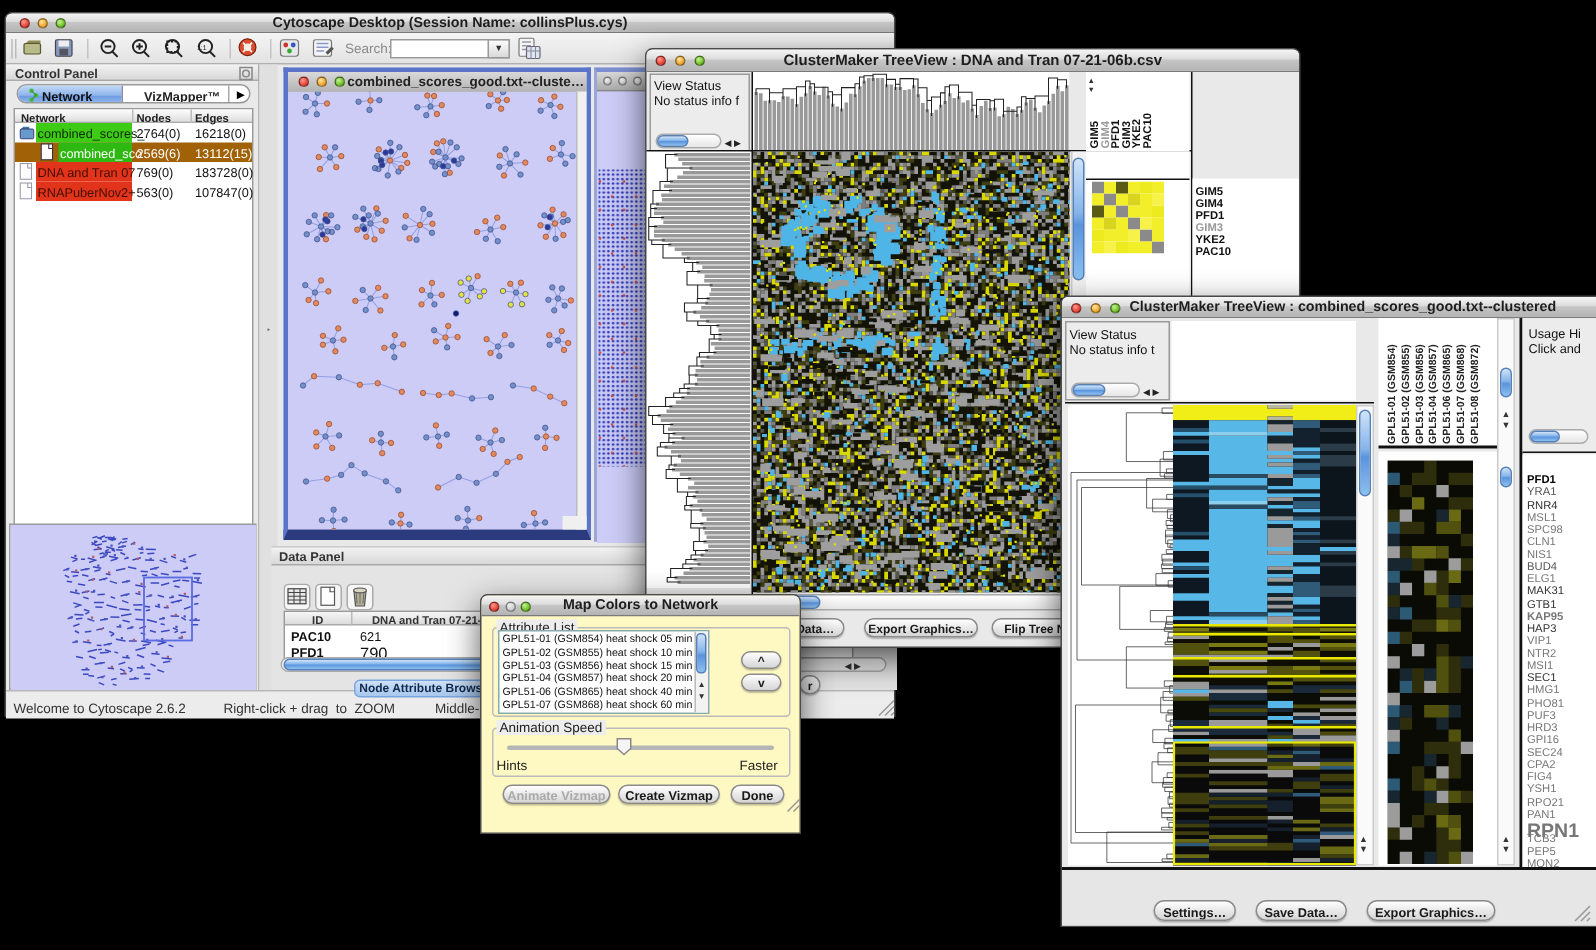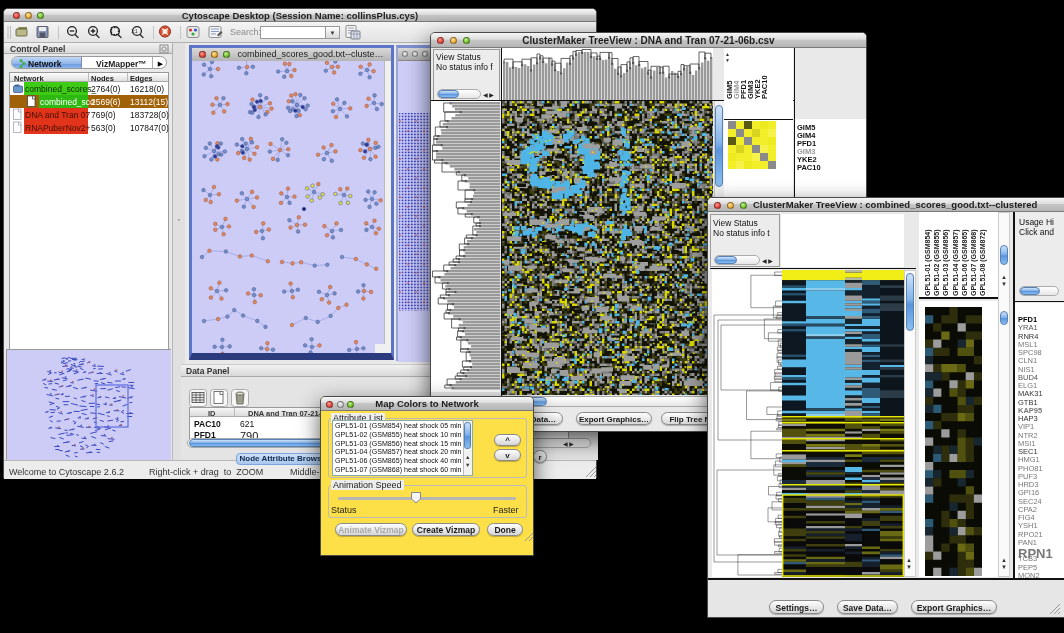--- a/index.html
+++ b/index.html
@@ -217,21 +217,21 @@
               <circle cx="10" cy="13" r="0.85" fill="#cc4a35"></circle>
             </pattern>
           </defs>
           <rect width="39" height="301" fill="#ccccf7"></rect>
           <rect x="1" y="52" width="38" height="198" fill="url(#dg)"></rect>
           <rect x="1" y="52" width="38" height="198" fill="url(#rd)"></rect>
         </svg>
       </div>
     </div>
     <div class="abs" style="left:185px;top:36px;width:205px;height:315px;background:#ccccf7;border:3px solid #5b74c8;border-bottom:7px solid #2c3a7e">
-      <div class="abs" style="left:0;top:0;width:100%;height:18px;background:linear-gradient(#d9d9d9,#a8a8a8);border-bottom:1px solid #777;text-align:center;font-size:9px;font-weight:normal;color:#222;line-height:13px;padding-left:38px;white-space:nowrap;overflow:hidden">combined_scores_good.txt--cluste…</div>
+      <div class="abs" style="left:0;top:0;width:100%;height:18px;background:linear-gradient(#d9d9d9,#a8a8a8);border-bottom:1px solid #777;text-align:center;font-size:9px;font-weight:bold;color:#222;line-height:13px;padding-left:38px;white-space:nowrap;overflow:hidden">combined_scores_good.txt--cluste…</div>
       <div class="lt lred" style="left:7px;top:3px;width:6.5px;height:6.5px"></div>
       <div class="lt lyel" style="left:19px;top:3px;width:6.5px;height:6.5px"></div>
       <div class="lt lgrn" style="left:31px;top:3px;width:6.5px;height:6.5px"></div>
       <div class="abs" style="left:0;top:13px;width:192px;height:292px;overflow:hidden">
         <svg width="199" height="292" style="position:absolute;left:0;top:0">
           <rect width="199" height="292" fill="#ccccf7"></rect>
           <path stroke="#93a0e0" stroke-width="0.7" fill="none" d="M18.0 8.0L26.0 8.0M18.0 8.0L19.2 15.2M18.0 8.0L11.7 13.5M18.0 8.0L12.0 3.7M18.0 8.0L19.9 0.9M55.0 6.0L60.9 5.8M55.0 6.0L54.3 12.3M55.0 6.0L47.0 6.8M55.0 6.0L54.4 -2.0M95.0 10.0L102.5 9.1M95.0 10.0L99.3 15.0M95.0 10.0L92.2 15.8M95.0 10.0L86.2 10.5M95.0 10.0L92.9 2.7M95.0 10.0L97.4 3.0M140.0 6.0L145.9 5.7M140.0 6.0L142.1 11.5M140.0 6.0L133.8 9.7M140.0 6.0L134.9 1.8M140.0 6.0L143.4 0.4M175.0 9.0L181.6 10.2M175.0 9.0L177.6 16.3M175.0 9.0L168.4 12.8M175.0 9.0L168.7 5.8M175.0 9.0L177.6 3.4M28.0 44.0L35.5 43.1M28.0 44.0L32.2 50.4M28.0 44.0L21.3 51.7M28.0 44.0L20.5 43.7M28.0 44.0L24.5 37.2M28.0 44.0L31.4 37.2M68.0 46.0L79.5 47.6M68.0 46.0L75.5 51.0M68.0 46.0L73.6 53.4M68.0 46.0L66.5 56.0M68.0 46.0L60.3 51.7M68.0 46.0L58.0 51.1M68.0 46.0L59.5 43.0M68.0 46.0L60.5 38.6M68.0 46.0L68.2 34.2M68.0 46.0L74.3 37.1M68.0 46.0L78.0 42.3M68.0 46.0L62.8 49.0M68.0 46.0L62.0 45.7M68.0 46.0L62.0 46.3M68.0 46.0L68.7 40.0M68.0 46.0L65.1 40.7M105.0 44.0L115.7 44.6M105.0 44.0L113.6 48.3M105.0 44.0L107.8 54.2M105.0 44.0L104.6 55.1M105.0 44.0L98.1 50.0M105.0 44.0L96.1 46.8M105.0 44.0L96.8 40.3M105.0 44.0L99.3 34.6M105.0 44.0L103.5 33.2M105.0 44.0L108.3 34.0M105.0 44.0L112.5 37.2M105.0 44.0L100.3 40.2M105.0 44.0L106.6 49.8M105.0 44.0L110.7 46.1M105.0 44.0L103.4 49.8M105.0 44.0L100.8 48.3M148.0 48.0L158.2 47.4M148.0 48.0L155.0 55.4M148.0 48.0L144.0 56.0M148.0 48.0L140.9 50.2M148.0 48.0L141.2 42.7M148.0 48.0L145.0 38.4M148.0 48.0L152.4 41.9M182.0 42.0L189.7 43.1M182.0 42.0L184.9 48.1M182.0 42.0L174.6 44.9M182.0 42.0L176.5 37.7M182.0 42.0L182.6 34.4M22.0 90.0L32.9 90.5M22.0 90.0L29.2 93.6M22.0 90.0L25.3 98.5M22.0 90.0L19.4 98.5M22.0 90.0L12.5 95.2M22.0 90.0L13.9 86.9M22.0 90.0L17.8 82.6M22.0 90.0L25.4 82.4M22.0 90.0L28.8 82.6M22.0 90.0L26.3 86.5M22.0 90.0L24.9 85.3M22.0 90.0L23.0 95.4M22.0 90.0L26.5 93.2M55.0 88.0L65.1 86.2M55.0 88.0L62.5 92.8M55.0 88.0L57.7 98.6M55.0 88.0L52.2 96.9M55.0 88.0L46.2 92.1M55.0 88.0L44.9 83.6M55.0 88.0L50.2 78.1M55.0 88.0L58.9 77.9M55.0 88.0L59.9 81.4M55.0 88.0L49.8 89.9M55.0 88.0L53.8 82.6M55.0 88.0L50.9 91.7M55.0 88.0L50.3 85.2M88.0 89.0L96.3 88.2M88.0 89.0L96.0 94.2M88.0 89.0L85.7 98.9M88.0 89.0L81.0 97.9M88.0 89.0L77.8 90.6M88.0 89.0L78.5 82.9M88.0 89.0L90.2 78.3M88.0 89.0L94.4 81.8M135.0 92.0L143.5 90.4M135.0 92.0L139.8 99.8M135.0 92.0L131.9 98.2M135.0 92.0L126.0 93.7M135.0 92.0L131.6 86.5M135.0 92.0L139.5 84.1M178.0 88.0L186.5 85.8M178.0 88.0L183.6 95.7M178.0 88.0L178.4 98.2M178.0 88.0L171.9 96.8M178.0 88.0L168.3 89.2M178.0 88.0L170.9 82.6M178.0 88.0L176.4 78.8M178.0 88.0L183.7 81.9M178.0 88.0L173.1 90.5M178.0 88.0L174.5 83.8M178.0 88.0L183.4 86.9M178.0 88.0L175.1 83.3M18.0 134.0L26.9 133.2M18.0 134.0L18.7 141.1M18.0 134.0L13.7 139.0M18.0 134.0L11.5 129.1M18.0 134.0L22.0 126.0M55.0 138.0L65.0 136.5M55.0 138.0L61.6 146.0M55.0 138.0L51.8 145.7M55.0 138.0L44.9 139.6M55.0 138.0L49.8 132.3M55.0 138.0L60.1 130.9M95.0 136.0L102.5 135.6M95.0 136.0L97.6 141.9M95.0 136.0L89.0 141.9M95.0 136.0L89.3 132.4M95.0 136.0L96.0 127.6M122.0 131.0L130.7 133.2M122.0 131.0L127.9 136.6M122.0 131.0L119.7 139.6M122.0 131.0L115.6 135.5M122.0 131.0L115.1 127.4M122.0 131.0L120.5 124.7M122.0 131.0L126.4 123.1M152.0 134.0L158.3 135.1M152.0 134.0L156.0 141.8M152.0 134.0L148.5 142.1M152.0 134.0L143.3 133.0M152.0 134.0L148.2 128.2M152.0 134.0L155.3 127.5M180.0 138.0L188.6 139.3M180.0 138.0L184.4 142.7M180.0 138.0L177.5 145.9M180.0 138.0L173.6 138.9M180.0 138.0L176.2 130.6M180.0 138.0L182.6 131.3M30.0 166.0L37.0 165.5M30.0 166.0L31.6 173.2M30.0 166.0L23.3 168.8M30.0 166.0L23.3 162.9M30.0 166.0L33.5 157.9M70.0 170.0L76.8 168.6M70.0 170.0L70.9 177.2M70.0 170.0L64.2 170.9M70.0 170.0L71.2 162.4M105.0 164.0L113.0 163.7M105.0 164.0L106.1 170.6M105.0 164.0L98.5 166.6M105.0 164.0L97.4 159.2M105.0 164.0L106.8 156.3M140.0 170.0L149.0 169.0M140.0 170.0L140.9 176.4M140.0 170.0L135.0 174.3M140.0 170.0L132.4 165.1M140.0 170.0L144.5 162.4M180.0 166.0L186.8 167.7M180.0 166.0L184.0 172.3M180.0 166.0L174.4 168.9M180.0 166.0L174.2 162.4M180.0 166.0L182.5 159.7M10.0 196.0L17.4 189.8M17.4 189.8L33.9 190.5M33.9 190.5L47.9 195.5M47.9 195.5L59.8 194.5M59.8 194.5L75.9 200.2M90.0 201.0L100.5 202.4M100.5 202.4L109.1 201.3M109.1 201.3L122.7 204.6M122.7 204.6L135.3 203.8M150.0 196.0L163.8 198.0M163.8 198.0L174.8 203.4M174.8 203.4L184.2 207.8M25.0 230.0L34.1 229.3M25.0 230.0L29.5 237.6M25.0 230.0L18.9 236.6M25.0 230.0L18.8 227.3M25.0 230.0L27.4 221.7M62.0 234.0L68.7 234.3M62.0 234.0L62.8 241.1M62.0 234.0L56.1 232.5M62.0 234.0L61.9 228.2M100.0 230.0L105.9 228.7M100.0 230.0L100.8 236.2M100.0 230.0L92.2 230.6M100.0 230.0L98.6 222.6M135.0 234.0L142.6 232.4M135.0 234.0L137.1 241.6M135.0 234.0L129.8 238.3M135.0 234.0L127.0 230.8M135.0 234.0L138.2 226.0M172.0 230.0L179.0 230.9M172.0 230.0L171.4 237.6M172.0 230.0L166.1 230.6M172.0 230.0L171.5 224.2M12.0 260.0L26.1 258.1M26.1 258.1L35.4 255.6M35.4 255.6L42.3 249.1M42.3 249.1L51.1 254.6M51.1 254.6L65.3 259.9M65.3 259.9L73.5 265.9M100.0 264.0L113.8 257.0M113.8 257.0L125.7 260.9M125.7 260.9L138.6 254.9M138.6 254.9L146.3 246.9M146.3 246.9L154.5 243.7M30.0 286.0L37.7 285.4M30.0 286.0L30.6 293.0M30.0 286.0L22.6 285.8M30.0 286.0L30.4 278.8M75.0 288.0L81.0 288.7M75.0 288.0L75.2 294.6M75.0 288.0L69.2 287.3M75.0 288.0L75.4 282.2M120.0 286.0L127.5 284.4M120.0 286.0L118.6 291.6M120.0 286.0L113.1 284.4M120.0 286.0L119.6 278.3M165.0 288.0L171.4 287.3M165.0 288.0L163.9 294.8M165.0 288.0L157.2 289.0M165.0 288.0L164.0 281.1"></path>
           <path fill="#e08a64" stroke="#9c4a28" stroke-width="0.5" d="M26.0 8.0m-1.8 0a1.8 1.8 0 1 0 3.6 0a1.8 1.8 0 1 0 -3.6 0M54.4 -2.0m-1.8 0a1.8 1.8 0 1 0 3.6 0a1.8 1.8 0 1 0 -3.6 0M55.0 6.0m-1.8 0a1.8 1.8 0 1 0 3.6 0a1.8 1.8 0 1 0 -3.6 0M102.5 9.1m-1.8 0a1.8 1.8 0 1 0 3.6 0a1.8 1.8 0 1 0 -3.6 0M99.3 15.0m-1.8 0a1.8 1.8 0 1 0 3.6 0a1.8 1.8 0 1 0 -3.6 0M92.9 2.7m-1.8 0a1.8 1.8 0 1 0 3.6 0a1.8 1.8 0 1 0 -3.6 0M97.4 3.0m-1.8 0a1.8 1.8 0 1 0 3.6 0a1.8 1.8 0 1 0 -3.6 0M145.9 5.7m-1.8 0a1.8 1.8 0 1 0 3.6 0a1.8 1.8 0 1 0 -3.6 0M142.1 11.5m-1.8 0a1.8 1.8 0 1 0 3.6 0a1.8 1.8 0 1 0 -3.6 0M134.9 1.8m-1.8 0a1.8 1.8 0 1 0 3.6 0a1.8 1.8 0 1 0 -3.6 0M140.0 6.0m-1.8 0a1.8 1.8 0 1 0 3.6 0a1.8 1.8 0 1 0 -3.6 0M181.6 10.2m-1.8 0a1.8 1.8 0 1 0 3.6 0a1.8 1.8 0 1 0 -3.6 0M168.7 5.8m-1.8 0a1.8 1.8 0 1 0 3.6 0a1.8 1.8 0 1 0 -3.6 0M177.6 3.4m-1.8 0a1.8 1.8 0 1 0 3.6 0a1.8 1.8 0 1 0 -3.6 0M35.5 43.1m-1.8 0a1.8 1.8 0 1 0 3.6 0a1.8 1.8 0 1 0 -3.6 0M32.2 50.4m-1.8 0a1.8 1.8 0 1 0 3.6 0a1.8 1.8 0 1 0 -3.6 0M21.3 51.7m-1.8 0a1.8 1.8 0 1 0 3.6 0a1.8 1.8 0 1 0 -3.6 0M20.5 43.7m-1.8 0a1.8 1.8 0 1 0 3.6 0a1.8 1.8 0 1 0 -3.6 0M24.5 37.2m-1.8 0a1.8 1.8 0 1 0 3.6 0a1.8 1.8 0 1 0 -3.6 0M79.5 47.6m-1.8 0a1.8 1.8 0 1 0 3.6 0a1.8 1.8 0 1 0 -3.6 0M75.5 51.0m-1.8 0a1.8 1.8 0 1 0 3.6 0a1.8 1.8 0 1 0 -3.6 0M60.5 38.6m-1.8 0a1.8 1.8 0 1 0 3.6 0a1.8 1.8 0 1 0 -3.6 0M78.0 42.3m-1.8 0a1.8 1.8 0 1 0 3.6 0a1.8 1.8 0 1 0 -3.6 0M68.0 46.0m-1.8 0a1.8 1.8 0 1 0 3.6 0a1.8 1.8 0 1 0 -3.6 0M107.8 54.2m-1.8 0a1.8 1.8 0 1 0 3.6 0a1.8 1.8 0 1 0 -3.6 0M96.8 40.3m-1.8 0a1.8 1.8 0 1 0 3.6 0a1.8 1.8 0 1 0 -3.6 0M99.3 34.6m-1.8 0a1.8 1.8 0 1 0 3.6 0a1.8 1.8 0 1 0 -3.6 0M103.5 33.2m-1.8 0a1.8 1.8 0 1 0 3.6 0a1.8 1.8 0 1 0 -3.6 0M158.2 47.4m-1.8 0a1.8 1.8 0 1 0 3.6 0a1.8 1.8 0 1 0 -3.6 0M144.0 56.0m-1.8 0a1.8 1.8 0 1 0 3.6 0a1.8 1.8 0 1 0 -3.6 0M141.2 42.7m-1.8 0a1.8 1.8 0 1 0 3.6 0a1.8 1.8 0 1 0 -3.6 0M174.6 44.9m-1.8 0a1.8 1.8 0 1 0 3.6 0a1.8 1.8 0 1 0 -3.6 0M176.5 37.7m-1.8 0a1.8 1.8 0 1 0 3.6 0a1.8 1.8 0 1 0 -3.6 0M25.3 98.5m-1.8 0a1.8 1.8 0 1 0 3.6 0a1.8 1.8 0 1 0 -3.6 0M25.4 82.4m-1.8 0a1.8 1.8 0 1 0 3.6 0a1.8 1.8 0 1 0 -3.6 0M65.1 86.2m-1.8 0a1.8 1.8 0 1 0 3.6 0a1.8 1.8 0 1 0 -3.6 0M62.5 92.8m-1.8 0a1.8 1.8 0 1 0 3.6 0a1.8 1.8 0 1 0 -3.6 0M57.7 98.6m-1.8 0a1.8 1.8 0 1 0 3.6 0a1.8 1.8 0 1 0 -3.6 0M52.2 96.9m-1.8 0a1.8 1.8 0 1 0 3.6 0a1.8 1.8 0 1 0 -3.6 0M46.2 92.1m-1.8 0a1.8 1.8 0 1 0 3.6 0a1.8 1.8 0 1 0 -3.6 0M58.9 77.9m-1.8 0a1.8 1.8 0 1 0 3.6 0a1.8 1.8 0 1 0 -3.6 0M96.3 88.2m-1.8 0a1.8 1.8 0 1 0 3.6 0a1.8 1.8 0 1 0 -3.6 0M81.0 97.9m-1.8 0a1.8 1.8 0 1 0 3.6 0a1.8 1.8 0 1 0 -3.6 0M78.5 82.9m-1.8 0a1.8 1.8 0 1 0 3.6 0a1.8 1.8 0 1 0 -3.6 0M88.0 89.0m-1.8 0a1.8 1.8 0 1 0 3.6 0a1.8 1.8 0 1 0 -3.6 0M143.5 90.4m-1.8 0a1.8 1.8 0 1 0 3.6 0a1.8 1.8 0 1 0 -3.6 0M126.0 93.7m-1.8 0a1.8 1.8 0 1 0 3.6 0a1.8 1.8 0 1 0 -3.6 0M131.6 86.5m-1.8 0a1.8 1.8 0 1 0 3.6 0a1.8 1.8 0 1 0 -3.6 0M139.5 84.1m-1.8 0a1.8 1.8 0 1 0 3.6 0a1.8 1.8 0 1 0 -3.6 0M183.6 95.7m-1.8 0a1.8 1.8 0 1 0 3.6 0a1.8 1.8 0 1 0 -3.6 0M171.9 96.8m-1.8 0a1.8 1.8 0 1 0 3.6 0a1.8 1.8 0 1 0 -3.6 0M168.3 89.2m-1.8 0a1.8 1.8 0 1 0 3.6 0a1.8 1.8 0 1 0 -3.6 0M176.4 78.8m-1.8 0a1.8 1.8 0 1 0 3.6 0a1.8 1.8 0 1 0 -3.6 0M183.7 81.9m-1.8 0a1.8 1.8 0 1 0 3.6 0a1.8 1.8 0 1 0 -3.6 0M178.0 88.0m-1.8 0a1.8 1.8 0 1 0 3.6 0a1.8 1.8 0 1 0 -3.6 0M26.9 133.2m-1.8 0a1.8 1.8 0 1 0 3.6 0a1.8 1.8 0 1 0 -3.6 0M18.7 141.1m-1.8 0a1.8 1.8 0 1 0 3.6 0a1.8 1.8 0 1 0 -3.6 0M13.7 139.0m-1.8 0a1.8 1.8 0 1 0 3.6 0a1.8 1.8 0 1 0 -3.6 0M22.0 126.0m-1.8 0a1.8 1.8 0 1 0 3.6 0a1.8 1.8 0 1 0 -3.6 0M65.0 136.5m-1.8 0a1.8 1.8 0 1 0 3.6 0a1.8 1.8 0 1 0 -3.6 0M61.6 146.0m-1.8 0a1.8 1.8 0 1 0 3.6 0a1.8 1.8 0 1 0 -3.6 0M44.9 139.6m-1.8 0a1.8 1.8 0 1 0 3.6 0a1.8 1.8 0 1 0 -3.6 0M60.1 130.9m-1.8 0a1.8 1.8 0 1 0 3.6 0a1.8 1.8 0 1 0 -3.6 0M102.5 135.6m-1.8 0a1.8 1.8 0 1 0 3.6 0a1.8 1.8 0 1 0 -3.6 0M89.0 141.9m-1.8 0a1.8 1.8 0 1 0 3.6 0a1.8 1.8 0 1 0 -3.6 0M89.3 132.4m-1.8 0a1.8 1.8 0 1 0 3.6 0a1.8 1.8 0 1 0 -3.6 0M96.0 127.6m-1.8 0a1.8 1.8 0 1 0 3.6 0a1.8 1.8 0 1 0 -3.6 0M126.4 123.1m-1.8 0a1.8 1.8 0 1 0 3.6 0a1.8 1.8 0 1 0 -3.6 0M148.2 128.2m-1.8 0a1.8 1.8 0 1 0 3.6 0a1.8 1.8 0 1 0 -3.6 0M155.3 127.5m-1.8 0a1.8 1.8 0 1 0 3.6 0a1.8 1.8 0 1 0 -3.6 0M188.6 139.3m-1.8 0a1.8 1.8 0 1 0 3.6 0a1.8 1.8 0 1 0 -3.6 0M37.0 165.5m-1.8 0a1.8 1.8 0 1 0 3.6 0a1.8 1.8 0 1 0 -3.6 0M31.6 173.2m-1.8 0a1.8 1.8 0 1 0 3.6 0a1.8 1.8 0 1 0 -3.6 0M23.3 168.8m-1.8 0a1.8 1.8 0 1 0 3.6 0a1.8 1.8 0 1 0 -3.6 0M23.3 162.9m-1.8 0a1.8 1.8 0 1 0 3.6 0a1.8 1.8 0 1 0 -3.6 0M33.5 157.9m-1.8 0a1.8 1.8 0 1 0 3.6 0a1.8 1.8 0 1 0 -3.6 0M76.8 168.6m-1.8 0a1.8 1.8 0 1 0 3.6 0a1.8 1.8 0 1 0 -3.6 0M64.2 170.9m-1.8 0a1.8 1.8 0 1 0 3.6 0a1.8 1.8 0 1 0 -3.6 0M71.2 162.4m-1.8 0a1.8 1.8 0 1 0 3.6 0a1.8 1.8 0 1 0 -3.6 0M113.0 163.7m-1.8 0a1.8 1.8 0 1 0 3.6 0a1.8 1.8 0 1 0 -3.6 0M98.5 166.6m-1.8 0a1.8 1.8 0 1 0 3.6 0a1.8 1.8 0 1 0 -3.6 0M106.8 156.3m-1.8 0a1.8 1.8 0 1 0 3.6 0a1.8 1.8 0 1 0 -3.6 0M105.0 164.0m-1.8 0a1.8 1.8 0 1 0 3.6 0a1.8 1.8 0 1 0 -3.6 0M135.0 174.3m-1.8 0a1.8 1.8 0 1 0 3.6 0a1.8 1.8 0 1 0 -3.6 0M132.4 165.1m-1.8 0a1.8 1.8 0 1 0 3.6 0a1.8 1.8 0 1 0 -3.6 0M144.5 162.4m-1.8 0a1.8 1.8 0 1 0 3.6 0a1.8 1.8 0 1 0 -3.6 0M186.8 167.7m-1.8 0a1.8 1.8 0 1 0 3.6 0a1.8 1.8 0 1 0 -3.6 0M184.0 172.3m-1.8 0a1.8 1.8 0 1 0 3.6 0a1.8 1.8 0 1 0 -3.6 0M174.2 162.4m-1.8 0a1.8 1.8 0 1 0 3.6 0a1.8 1.8 0 1 0 -3.6 0M182.5 159.7m-1.8 0a1.8 1.8 0 1 0 3.6 0a1.8 1.8 0 1 0 -3.6 0M17.4 189.8m-1.8 0a1.8 1.8 0 1 0 3.6 0a1.8 1.8 0 1 0 -3.6 0M47.9 195.5m-1.8 0a1.8 1.8 0 1 0 3.6 0a1.8 1.8 0 1 0 -3.6 0M59.8 194.5m-1.8 0a1.8 1.8 0 1 0 3.6 0a1.8 1.8 0 1 0 -3.6 0M75.9 200.2m-1.8 0a1.8 1.8 0 1 0 3.6 0a1.8 1.8 0 1 0 -3.6 0M90.0 201.0m-1.8 0a1.8 1.8 0 1 0 3.6 0a1.8 1.8 0 1 0 -3.6 0M100.5 202.4m-1.8 0a1.8 1.8 0 1 0 3.6 0a1.8 1.8 0 1 0 -3.6 0M109.1 201.3m-1.8 0a1.8 1.8 0 1 0 3.6 0a1.8 1.8 0 1 0 -3.6 0M163.8 198.0m-1.8 0a1.8 1.8 0 1 0 3.6 0a1.8 1.8 0 1 0 -3.6 0M174.8 203.4m-1.8 0a1.8 1.8 0 1 0 3.6 0a1.8 1.8 0 1 0 -3.6 0M184.2 207.8m-1.8 0a1.8 1.8 0 1 0 3.6 0a1.8 1.8 0 1 0 -3.6 0M29.5 237.6m-1.8 0a1.8 1.8 0 1 0 3.6 0a1.8 1.8 0 1 0 -3.6 0M18.9 236.6m-1.8 0a1.8 1.8 0 1 0 3.6 0a1.8 1.8 0 1 0 -3.6 0M18.8 227.3m-1.8 0a1.8 1.8 0 1 0 3.6 0a1.8 1.8 0 1 0 -3.6 0M27.4 221.7m-1.8 0a1.8 1.8 0 1 0 3.6 0a1.8 1.8 0 1 0 -3.6 0M68.7 234.3m-1.8 0a1.8 1.8 0 1 0 3.6 0a1.8 1.8 0 1 0 -3.6 0M62.8 241.1m-1.8 0a1.8 1.8 0 1 0 3.6 0a1.8 1.8 0 1 0 -3.6 0M56.1 232.5m-1.8 0a1.8 1.8 0 1 0 3.6 0a1.8 1.8 0 1 0 -3.6 0M100.8 236.2m-1.8 0a1.8 1.8 0 1 0 3.6 0a1.8 1.8 0 1 0 -3.6 0M98.6 222.6m-1.8 0a1.8 1.8 0 1 0 3.6 0a1.8 1.8 0 1 0 -3.6 0M137.1 241.6m-1.8 0a1.8 1.8 0 1 0 3.6 0a1.8 1.8 0 1 0 -3.6 0M129.8 238.3m-1.8 0a1.8 1.8 0 1 0 3.6 0a1.8 1.8 0 1 0 -3.6 0M138.2 226.0m-1.8 0a1.8 1.8 0 1 0 3.6 0a1.8 1.8 0 1 0 -3.6 0M179.0 230.9m-1.8 0a1.8 1.8 0 1 0 3.6 0a1.8 1.8 0 1 0 -3.6 0M171.4 237.6m-1.8 0a1.8 1.8 0 1 0 3.6 0a1.8 1.8 0 1 0 -3.6 0M172.0 230.0m-1.8 0a1.8 1.8 0 1 0 3.6 0a1.8 1.8 0 1 0 -3.6 0M26.1 258.1m-1.8 0a1.8 1.8 0 1 0 3.6 0a1.8 1.8 0 1 0 -3.6 0M100.0 264.0m-1.8 0a1.8 1.8 0 1 0 3.6 0a1.8 1.8 0 1 0 -3.6 0M146.3 246.9m-1.8 0a1.8 1.8 0 1 0 3.6 0a1.8 1.8 0 1 0 -3.6 0M154.5 243.7m-1.8 0a1.8 1.8 0 1 0 3.6 0a1.8 1.8 0 1 0 -3.6 0M30.6 293.0m-1.8 0a1.8 1.8 0 1 0 3.6 0a1.8 1.8 0 1 0 -3.6 0M75.4 282.2m-1.8 0a1.8 1.8 0 1 0 3.6 0a1.8 1.8 0 1 0 -3.6 0M75.0 288.0m-1.8 0a1.8 1.8 0 1 0 3.6 0a1.8 1.8 0 1 0 -3.6 0M127.5 284.4m-1.8 0a1.8 1.8 0 1 0 3.6 0a1.8 1.8 0 1 0 -3.6 0M164.0 281.1m-1.8 0a1.8 1.8 0 1 0 3.6 0a1.8 1.8 0 1 0 -3.6 0"></path>
           <path fill="#7391c8" stroke="#44508f" stroke-width="0.5" d="M19.2 15.2m-1.8 0a1.8 1.8 0 1 0 3.6 0a1.8 1.8 0 1 0 -3.6 0M11.7 13.5m-1.8 0a1.8 1.8 0 1 0 3.6 0a1.8 1.8 0 1 0 -3.6 0M12.0 3.7m-1.8 0a1.8 1.8 0 1 0 3.6 0a1.8 1.8 0 1 0 -3.6 0M19.9 0.9m-1.8 0a1.8 1.8 0 1 0 3.6 0a1.8 1.8 0 1 0 -3.6 0M18.0 8.0m-1.8 0a1.8 1.8 0 1 0 3.6 0a1.8 1.8 0 1 0 -3.6 0M60.9 5.8m-1.8 0a1.8 1.8 0 1 0 3.6 0a1.8 1.8 0 1 0 -3.6 0M54.3 12.3m-1.8 0a1.8 1.8 0 1 0 3.6 0a1.8 1.8 0 1 0 -3.6 0M47.0 6.8m-1.8 0a1.8 1.8 0 1 0 3.6 0a1.8 1.8 0 1 0 -3.6 0M92.2 15.8m-1.8 0a1.8 1.8 0 1 0 3.6 0a1.8 1.8 0 1 0 -3.6 0M86.2 10.5m-1.8 0a1.8 1.8 0 1 0 3.6 0a1.8 1.8 0 1 0 -3.6 0M95.0 10.0m-1.8 0a1.8 1.8 0 1 0 3.6 0a1.8 1.8 0 1 0 -3.6 0M133.8 9.7m-1.8 0a1.8 1.8 0 1 0 3.6 0a1.8 1.8 0 1 0 -3.6 0M143.4 0.4m-1.8 0a1.8 1.8 0 1 0 3.6 0a1.8 1.8 0 1 0 -3.6 0M177.6 16.3m-1.8 0a1.8 1.8 0 1 0 3.6 0a1.8 1.8 0 1 0 -3.6 0M168.4 12.8m-1.8 0a1.8 1.8 0 1 0 3.6 0a1.8 1.8 0 1 0 -3.6 0M175.0 9.0m-1.8 0a1.8 1.8 0 1 0 3.6 0a1.8 1.8 0 1 0 -3.6 0M31.4 37.2m-1.8 0a1.8 1.8 0 1 0 3.6 0a1.8 1.8 0 1 0 -3.6 0M28.0 44.0m-1.8 0a1.8 1.8 0 1 0 3.6 0a1.8 1.8 0 1 0 -3.6 0M73.6 53.4m-1.8 0a1.8 1.8 0 1 0 3.6 0a1.8 1.8 0 1 0 -3.6 0M66.5 56.0m-1.8 0a1.8 1.8 0 1 0 3.6 0a1.8 1.8 0 1 0 -3.6 0M60.3 51.7m-1.8 0a1.8 1.8 0 1 0 3.6 0a1.8 1.8 0 1 0 -3.6 0M58.0 51.1m-1.8 0a1.8 1.8 0 1 0 3.6 0a1.8 1.8 0 1 0 -3.6 0M59.5 43.0m-1.8 0a1.8 1.8 0 1 0 3.6 0a1.8 1.8 0 1 0 -3.6 0M68.2 34.2m-1.8 0a1.8 1.8 0 1 0 3.6 0a1.8 1.8 0 1 0 -3.6 0M74.3 37.1m-1.8 0a1.8 1.8 0 1 0 3.6 0a1.8 1.8 0 1 0 -3.6 0M62.0 45.7m-1.8 0a1.8 1.8 0 1 0 3.6 0a1.8 1.8 0 1 0 -3.6 0M115.7 44.6m-1.8 0a1.8 1.8 0 1 0 3.6 0a1.8 1.8 0 1 0 -3.6 0M113.6 48.3m-1.8 0a1.8 1.8 0 1 0 3.6 0a1.8 1.8 0 1 0 -3.6 0M104.6 55.1m-1.8 0a1.8 1.8 0 1 0 3.6 0a1.8 1.8 0 1 0 -3.6 0M98.1 50.0m-1.8 0a1.8 1.8 0 1 0 3.6 0a1.8 1.8 0 1 0 -3.6 0M96.1 46.8m-1.8 0a1.8 1.8 0 1 0 3.6 0a1.8 1.8 0 1 0 -3.6 0M108.3 34.0m-1.8 0a1.8 1.8 0 1 0 3.6 0a1.8 1.8 0 1 0 -3.6 0M112.5 37.2m-1.8 0a1.8 1.8 0 1 0 3.6 0a1.8 1.8 0 1 0 -3.6 0M105.0 44.0m-1.8 0a1.8 1.8 0 1 0 3.6 0a1.8 1.8 0 1 0 -3.6 0M100.3 40.2m-1.8 0a1.8 1.8 0 1 0 3.6 0a1.8 1.8 0 1 0 -3.6 0M106.6 49.8m-1.8 0a1.8 1.8 0 1 0 3.6 0a1.8 1.8 0 1 0 -3.6 0M100.8 48.3m-1.8 0a1.8 1.8 0 1 0 3.6 0a1.8 1.8 0 1 0 -3.6 0M155.0 55.4m-1.8 0a1.8 1.8 0 1 0 3.6 0a1.8 1.8 0 1 0 -3.6 0M140.9 50.2m-1.8 0a1.8 1.8 0 1 0 3.6 0a1.8 1.8 0 1 0 -3.6 0M145.0 38.4m-1.8 0a1.8 1.8 0 1 0 3.6 0a1.8 1.8 0 1 0 -3.6 0M152.4 41.9m-1.8 0a1.8 1.8 0 1 0 3.6 0a1.8 1.8 0 1 0 -3.6 0M148.0 48.0m-1.8 0a1.8 1.8 0 1 0 3.6 0a1.8 1.8 0 1 0 -3.6 0M189.7 43.1m-1.8 0a1.8 1.8 0 1 0 3.6 0a1.8 1.8 0 1 0 -3.6 0M184.9 48.1m-1.8 0a1.8 1.8 0 1 0 3.6 0a1.8 1.8 0 1 0 -3.6 0M182.6 34.4m-1.8 0a1.8 1.8 0 1 0 3.6 0a1.8 1.8 0 1 0 -3.6 0M182.0 42.0m-1.8 0a1.8 1.8 0 1 0 3.6 0a1.8 1.8 0 1 0 -3.6 0M32.9 90.5m-1.8 0a1.8 1.8 0 1 0 3.6 0a1.8 1.8 0 1 0 -3.6 0M29.2 93.6m-1.8 0a1.8 1.8 0 1 0 3.6 0a1.8 1.8 0 1 0 -3.6 0M19.4 98.5m-1.8 0a1.8 1.8 0 1 0 3.6 0a1.8 1.8 0 1 0 -3.6 0M12.5 95.2m-1.8 0a1.8 1.8 0 1 0 3.6 0a1.8 1.8 0 1 0 -3.6 0M13.9 86.9m-1.8 0a1.8 1.8 0 1 0 3.6 0a1.8 1.8 0 1 0 -3.6 0M17.8 82.6m-1.8 0a1.8 1.8 0 1 0 3.6 0a1.8 1.8 0 1 0 -3.6 0M28.8 82.6m-1.8 0a1.8 1.8 0 1 0 3.6 0a1.8 1.8 0 1 0 -3.6 0M22.0 90.0m-1.8 0a1.8 1.8 0 1 0 3.6 0a1.8 1.8 0 1 0 -3.6 0M26.5 93.2m-1.8 0a1.8 1.8 0 1 0 3.6 0a1.8 1.8 0 1 0 -3.6 0M44.9 83.6m-1.8 0a1.8 1.8 0 1 0 3.6 0a1.8 1.8 0 1 0 -3.6 0M50.2 78.1m-1.8 0a1.8 1.8 0 1 0 3.6 0a1.8 1.8 0 1 0 -3.6 0M59.9 81.4m-1.8 0a1.8 1.8 0 1 0 3.6 0a1.8 1.8 0 1 0 -3.6 0M55.0 88.0m-1.8 0a1.8 1.8 0 1 0 3.6 0a1.8 1.8 0 1 0 -3.6 0M49.8 89.9m-1.8 0a1.8 1.8 0 1 0 3.6 0a1.8 1.8 0 1 0 -3.6 0M53.8 82.6m-1.8 0a1.8 1.8 0 1 0 3.6 0a1.8 1.8 0 1 0 -3.6 0M96.0 94.2m-1.8 0a1.8 1.8 0 1 0 3.6 0a1.8 1.8 0 1 0 -3.6 0M85.7 98.9m-1.8 0a1.8 1.8 0 1 0 3.6 0a1.8 1.8 0 1 0 -3.6 0M77.8 90.6m-1.8 0a1.8 1.8 0 1 0 3.6 0a1.8 1.8 0 1 0 -3.6 0M90.2 78.3m-1.8 0a1.8 1.8 0 1 0 3.6 0a1.8 1.8 0 1 0 -3.6 0M94.4 81.8m-1.8 0a1.8 1.8 0 1 0 3.6 0a1.8 1.8 0 1 0 -3.6 0M139.8 99.8m-1.8 0a1.8 1.8 0 1 0 3.6 0a1.8 1.8 0 1 0 -3.6 0M131.9 98.2m-1.8 0a1.8 1.8 0 1 0 3.6 0a1.8 1.8 0 1 0 -3.6 0M135.0 92.0m-1.8 0a1.8 1.8 0 1 0 3.6 0a1.8 1.8 0 1 0 -3.6 0M186.5 85.8m-1.8 0a1.8 1.8 0 1 0 3.6 0a1.8 1.8 0 1 0 -3.6 0M178.4 98.2m-1.8 0a1.8 1.8 0 1 0 3.6 0a1.8 1.8 0 1 0 -3.6 0M170.9 82.6m-1.8 0a1.8 1.8 0 1 0 3.6 0a1.8 1.8 0 1 0 -3.6 0M183.4 86.9m-1.8 0a1.8 1.8 0 1 0 3.6 0a1.8 1.8 0 1 0 -3.6 0M175.1 83.3m-1.8 0a1.8 1.8 0 1 0 3.6 0a1.8 1.8 0 1 0 -3.6 0M11.5 129.1m-1.8 0a1.8 1.8 0 1 0 3.6 0a1.8 1.8 0 1 0 -3.6 0M18.0 134.0m-1.8 0a1.8 1.8 0 1 0 3.6 0a1.8 1.8 0 1 0 -3.6 0M51.8 145.7m-1.8 0a1.8 1.8 0 1 0 3.6 0a1.8 1.8 0 1 0 -3.6 0M49.8 132.3m-1.8 0a1.8 1.8 0 1 0 3.6 0a1.8 1.8 0 1 0 -3.6 0M55.0 138.0m-1.8 0a1.8 1.8 0 1 0 3.6 0a1.8 1.8 0 1 0 -3.6 0M97.6 141.9m-1.8 0a1.8 1.8 0 1 0 3.6 0a1.8 1.8 0 1 0 -3.6 0M95.0 136.0m-1.8 0a1.8 1.8 0 1 0 3.6 0a1.8 1.8 0 1 0 -3.6 0M122.0 131.0m-1.8 0a1.8 1.8 0 1 0 3.6 0a1.8 1.8 0 1 0 -3.6 0M152.0 134.0m-1.8 0a1.8 1.8 0 1 0 3.6 0a1.8 1.8 0 1 0 -3.6 0M184.4 142.7m-1.8 0a1.8 1.8 0 1 0 3.6 0a1.8 1.8 0 1 0 -3.6 0M177.5 145.9m-1.8 0a1.8 1.8 0 1 0 3.6 0a1.8 1.8 0 1 0 -3.6 0M173.6 138.9m-1.8 0a1.8 1.8 0 1 0 3.6 0a1.8 1.8 0 1 0 -3.6 0M176.2 130.6m-1.8 0a1.8 1.8 0 1 0 3.6 0a1.8 1.8 0 1 0 -3.6 0M182.6 131.3m-1.8 0a1.8 1.8 0 1 0 3.6 0a1.8 1.8 0 1 0 -3.6 0M180.0 138.0m-1.8 0a1.8 1.8 0 1 0 3.6 0a1.8 1.8 0 1 0 -3.6 0M30.0 166.0m-1.8 0a1.8 1.8 0 1 0 3.6 0a1.8 1.8 0 1 0 -3.6 0M70.9 177.2m-1.8 0a1.8 1.8 0 1 0 3.6 0a1.8 1.8 0 1 0 -3.6 0M70.0 170.0m-1.8 0a1.8 1.8 0 1 0 3.6 0a1.8 1.8 0 1 0 -3.6 0M106.1 170.6m-1.8 0a1.8 1.8 0 1 0 3.6 0a1.8 1.8 0 1 0 -3.6 0M97.4 159.2m-1.8 0a1.8 1.8 0 1 0 3.6 0a1.8 1.8 0 1 0 -3.6 0M149.0 169.0m-1.8 0a1.8 1.8 0 1 0 3.6 0a1.8 1.8 0 1 0 -3.6 0M140.9 176.4m-1.8 0a1.8 1.8 0 1 0 3.6 0a1.8 1.8 0 1 0 -3.6 0M140.0 170.0m-1.8 0a1.8 1.8 0 1 0 3.6 0a1.8 1.8 0 1 0 -3.6 0M174.4 168.9m-1.8 0a1.8 1.8 0 1 0 3.6 0a1.8 1.8 0 1 0 -3.6 0M180.0 166.0m-1.8 0a1.8 1.8 0 1 0 3.6 0a1.8 1.8 0 1 0 -3.6 0M10.0 196.0m-1.8 0a1.8 1.8 0 1 0 3.6 0a1.8 1.8 0 1 0 -3.6 0M33.9 190.5m-1.8 0a1.8 1.8 0 1 0 3.6 0a1.8 1.8 0 1 0 -3.6 0M122.7 204.6m-1.8 0a1.8 1.8 0 1 0 3.6 0a1.8 1.8 0 1 0 -3.6 0M135.3 203.8m-1.8 0a1.8 1.8 0 1 0 3.6 0a1.8 1.8 0 1 0 -3.6 0M150.0 196.0m-1.8 0a1.8 1.8 0 1 0 3.6 0a1.8 1.8 0 1 0 -3.6 0M34.1 229.3m-1.8 0a1.8 1.8 0 1 0 3.6 0a1.8 1.8 0 1 0 -3.6 0M25.0 230.0m-1.8 0a1.8 1.8 0 1 0 3.6 0a1.8 1.8 0 1 0 -3.6 0M61.9 228.2m-1.8 0a1.8 1.8 0 1 0 3.6 0a1.8 1.8 0 1 0 -3.6 0M62.0 234.0m-1.8 0a1.8 1.8 0 1 0 3.6 0a1.8 1.8 0 1 0 -3.6 0M105.9 228.7m-1.8 0a1.8 1.8 0 1 0 3.6 0a1.8 1.8 0 1 0 -3.6 0M92.2 230.6m-1.8 0a1.8 1.8 0 1 0 3.6 0a1.8 1.8 0 1 0 -3.6 0M100.0 230.0m-1.8 0a1.8 1.8 0 1 0 3.6 0a1.8 1.8 0 1 0 -3.6 0M142.6 232.4m-1.8 0a1.8 1.8 0 1 0 3.6 0a1.8 1.8 0 1 0 -3.6 0M127.0 230.8m-1.8 0a1.8 1.8 0 1 0 3.6 0a1.8 1.8 0 1 0 -3.6 0M135.0 234.0m-1.8 0a1.8 1.8 0 1 0 3.6 0a1.8 1.8 0 1 0 -3.6 0M166.1 230.6m-1.8 0a1.8 1.8 0 1 0 3.6 0a1.8 1.8 0 1 0 -3.6 0M171.5 224.2m-1.8 0a1.8 1.8 0 1 0 3.6 0a1.8 1.8 0 1 0 -3.6 0M12.0 260.0m-1.8 0a1.8 1.8 0 1 0 3.6 0a1.8 1.8 0 1 0 -3.6 0M35.4 255.6m-1.8 0a1.8 1.8 0 1 0 3.6 0a1.8 1.8 0 1 0 -3.6 0M42.3 249.1m-1.8 0a1.8 1.8 0 1 0 3.6 0a1.8 1.8 0 1 0 -3.6 0M51.1 254.6m-1.8 0a1.8 1.8 0 1 0 3.6 0a1.8 1.8 0 1 0 -3.6 0M65.3 259.9m-1.8 0a1.8 1.8 0 1 0 3.6 0a1.8 1.8 0 1 0 -3.6 0M73.5 265.9m-1.8 0a1.8 1.8 0 1 0 3.6 0a1.8 1.8 0 1 0 -3.6 0M113.8 257.0m-1.8 0a1.8 1.8 0 1 0 3.6 0a1.8 1.8 0 1 0 -3.6 0M125.7 260.9m-1.8 0a1.8 1.8 0 1 0 3.6 0a1.8 1.8 0 1 0 -3.6 0M138.6 254.9m-1.8 0a1.8 1.8 0 1 0 3.6 0a1.8 1.8 0 1 0 -3.6 0M37.7 285.4m-1.8 0a1.8 1.8 0 1 0 3.6 0a1.8 1.8 0 1 0 -3.6 0M22.6 285.8m-1.8 0a1.8 1.8 0 1 0 3.6 0a1.8 1.8 0 1 0 -3.6 0M30.4 278.8m-1.8 0a1.8 1.8 0 1 0 3.6 0a1.8 1.8 0 1 0 -3.6 0M30.0 286.0m-1.8 0a1.8 1.8 0 1 0 3.6 0a1.8 1.8 0 1 0 -3.6 0M81.0 288.7m-1.8 0a1.8 1.8 0 1 0 3.6 0a1.8 1.8 0 1 0 -3.6 0M75.2 294.6m-1.8 0a1.8 1.8 0 1 0 3.6 0a1.8 1.8 0 1 0 -3.6 0M69.2 287.3m-1.8 0a1.8 1.8 0 1 0 3.6 0a1.8 1.8 0 1 0 -3.6 0M118.6 291.6m-1.8 0a1.8 1.8 0 1 0 3.6 0a1.8 1.8 0 1 0 -3.6 0M113.1 284.4m-1.8 0a1.8 1.8 0 1 0 3.6 0a1.8 1.8 0 1 0 -3.6 0M119.6 278.3m-1.8 0a1.8 1.8 0 1 0 3.6 0a1.8 1.8 0 1 0 -3.6 0M120.0 286.0m-1.8 0a1.8 1.8 0 1 0 3.6 0a1.8 1.8 0 1 0 -3.6 0M171.4 287.3m-1.8 0a1.8 1.8 0 1 0 3.6 0a1.8 1.8 0 1 0 -3.6 0M163.9 294.8m-1.8 0a1.8 1.8 0 1 0 3.6 0a1.8 1.8 0 1 0 -3.6 0M157.2 289.0m-1.8 0a1.8 1.8 0 1 0 3.6 0a1.8 1.8 0 1 0 -3.6 0M165.0 288.0m-1.8 0a1.8 1.8 0 1 0 3.6 0a1.8 1.8 0 1 0 -3.6 0"></path>
           <path fill="#2b3a99" stroke="#44508f" stroke-width="0.5" d="M62.8 49.0m-1.8 0a1.8 1.8 0 1 0 3.6 0a1.8 1.8 0 1 0 -3.6 0M62.0 46.3m-1.8 0a1.8 1.8 0 1 0 3.6 0a1.8 1.8 0 1 0 -3.6 0M68.7 40.0m-1.8 0a1.8 1.8 0 1 0 3.6 0a1.8 1.8 0 1 0 -3.6 0M65.1 40.7m-1.8 0a1.8 1.8 0 1 0 3.6 0a1.8 1.8 0 1 0 -3.6 0M110.7 46.1m-1.8 0a1.8 1.8 0 1 0 3.6 0a1.8 1.8 0 1 0 -3.6 0M103.4 49.8m-1.8 0a1.8 1.8 0 1 0 3.6 0a1.8 1.8 0 1 0 -3.6 0M26.3 86.5m-1.8 0a1.8 1.8 0 1 0 3.6 0a1.8 1.8 0 1 0 -3.6 0M24.9 85.3m-1.8 0a1.8 1.8 0 1 0 3.6 0a1.8 1.8 0 1 0 -3.6 0M23.0 95.4m-1.8 0a1.8 1.8 0 1 0 3.6 0a1.8 1.8 0 1 0 -3.6 0M50.9 91.7m-1.8 0a1.8 1.8 0 1 0 3.6 0a1.8 1.8 0 1 0 -3.6 0M50.3 85.2m-1.8 0a1.8 1.8 0 1 0 3.6 0a1.8 1.8 0 1 0 -3.6 0M173.1 90.5m-1.8 0a1.8 1.8 0 1 0 3.6 0a1.8 1.8 0 1 0 -3.6 0M174.5 83.8m-1.8 0a1.8 1.8 0 1 0 3.6 0a1.8 1.8 0 1 0 -3.6 0"></path>
@@ -441,21 +441,21 @@
       <div class="abs" style="left:0;top:368px;width:368px;height:37px;background:#e6e6e6">
         <div class="pbtn" style="left:61px;top:20px;width:55px;height:14px;font-size:8.5px;line-height:14px">Settings…</div>
         <div class="pbtn" style="left:129px;top:20px;width:61px;height:14px;font-size:8.5px;line-height:14px">Save Data…</div>
         <div class="pbtn" style="left:203px;top:20px;width:86px;height:14px;font-size:8.5px;line-height:14px">Export Graphics…</div>
         <svg width="14" height="14" style="left:340px;top:22px">
           <path d="M12 2L2 12M12 6L6 12M12 10l-2 2" stroke="#999" stroke-width="1"></path>
         </svg>
       </div>
     </div>
   </div>
-<div class="win" style="left:320px;top:396px;width:214px;height:160px;border-radius:5px 5px 0 0;background:#fde047">
+<div class="win" style="left:320px;top:396px;width:214px;height:160px;border-radius:5px 5px 0 0;background:#fef9c3">
     <div class="tb" style="height:14px;font-size:9.5px;line-height:14px;border-radius:4px 4px 0 0">Map Colors to Network</div>
     <div class="lt lred" style="left:5px;top:3.5px"></div>
     <div class="lt lgray" style="left:15.5px;top:3.5px"></div>
     <div class="lt lgrn" style="left:26px;top:3.5px"></div>
     <div class="abs" style="left:7px;top:21px;width:199px;height:60px;border:1px solid #bbb;border-radius:3px"></div>
     <div class="tx" style="left:10px;top:16px;font-size:9px;color:#222;background:#ededed;padding:0 2px">Attribute List</div>
     <div class="abs" style="left:11px;top:23px;width:141px;height:56px;background:#fff;border:1px solid #8aa"></div>
     <div class="tx" style="left:14px;top:25.0px;font-size:7.1px;color:#111">GPL51-01 (GSM854) heat shock 05 min</div>
     <div class="tx" style="left:14px;top:33.8px;font-size:7.1px;color:#111">GPL51-02 (GSM855) heat shock 10 min</div>
     <div class="tx" style="left:14px;top:42.6px;font-size:7.1px;color:#111">GPL51-03 (GSM856) heat shock 15 min</div>
@@ -466,20 +466,20 @@
     <div class="sbpill" style="left:143px;top:25px;width:7px;height:27px;border-radius:3px"></div>
     <div class="tx" style="left:144px;top:56px;font-size:5.5px;color:#333;line-height:8px">▲<br>▼</div>
     <div class="pbtn" style="left:173px;top:37px;width:27px;height:12px;font-size:8px;line-height:11px">^</div>
     <div class="pbtn" style="left:173px;top:52px;width:27px;height:12px;font-size:8px;line-height:11px">v</div>
     <div class="abs" style="left:7px;top:88px;width:199px;height:33px;border:1px solid #bbb;border-radius:3px"></div>
     <div class="tx" style="left:10px;top:83px;font-size:9px;color:#222;background:#ededed;padding:0 2px">Animation Speed</div>
     <div class="abs" style="left:17px;top:100px;width:178px;height:2.5px;background:#b5b5b5;border-radius:2px"></div>
     <svg width="12" height="13" style="position:absolute;left:89px;top:94px">
       <path d="M1.5 1.5h9v6.5l-4.5 4-4.5-4z" fill="#f4f4f4" stroke="#888"></path>
     </svg>
-    <div class="tx" style="left:10px;top:108px;font-size:9px;color:#222">Status</div>
+    <div class="tx" style="left:10px;top:108px;font-size:9px;color:#222">Hints</div>
     <div class="tx" style="left:172px;top:108px;font-size:9px;color:#222">Faster</div>
     <div class="pbtn" style="left:14px;top:126px;width:72px;height:13px;font-size:8.5px;line-height:13px;color:#aaa">Animate Vizmap</div>
     <div class="pbtn" style="left:91px;top:126px;width:68px;height:13px;font-size:8.5px;line-height:13px">Create Vizmap</div>
     <div class="pbtn" style="left:166px;top:126px;width:36px;height:13px;font-size:8.5px;line-height:13px">Done</div>
     <svg width="12" height="12" style="position:absolute;left:202px;top:134px">
       <path d="M10 2L2 10M10 6L6 10" stroke="#999" stroke-width="1"></path>
     </svg>
   </div>
 </body></html>

